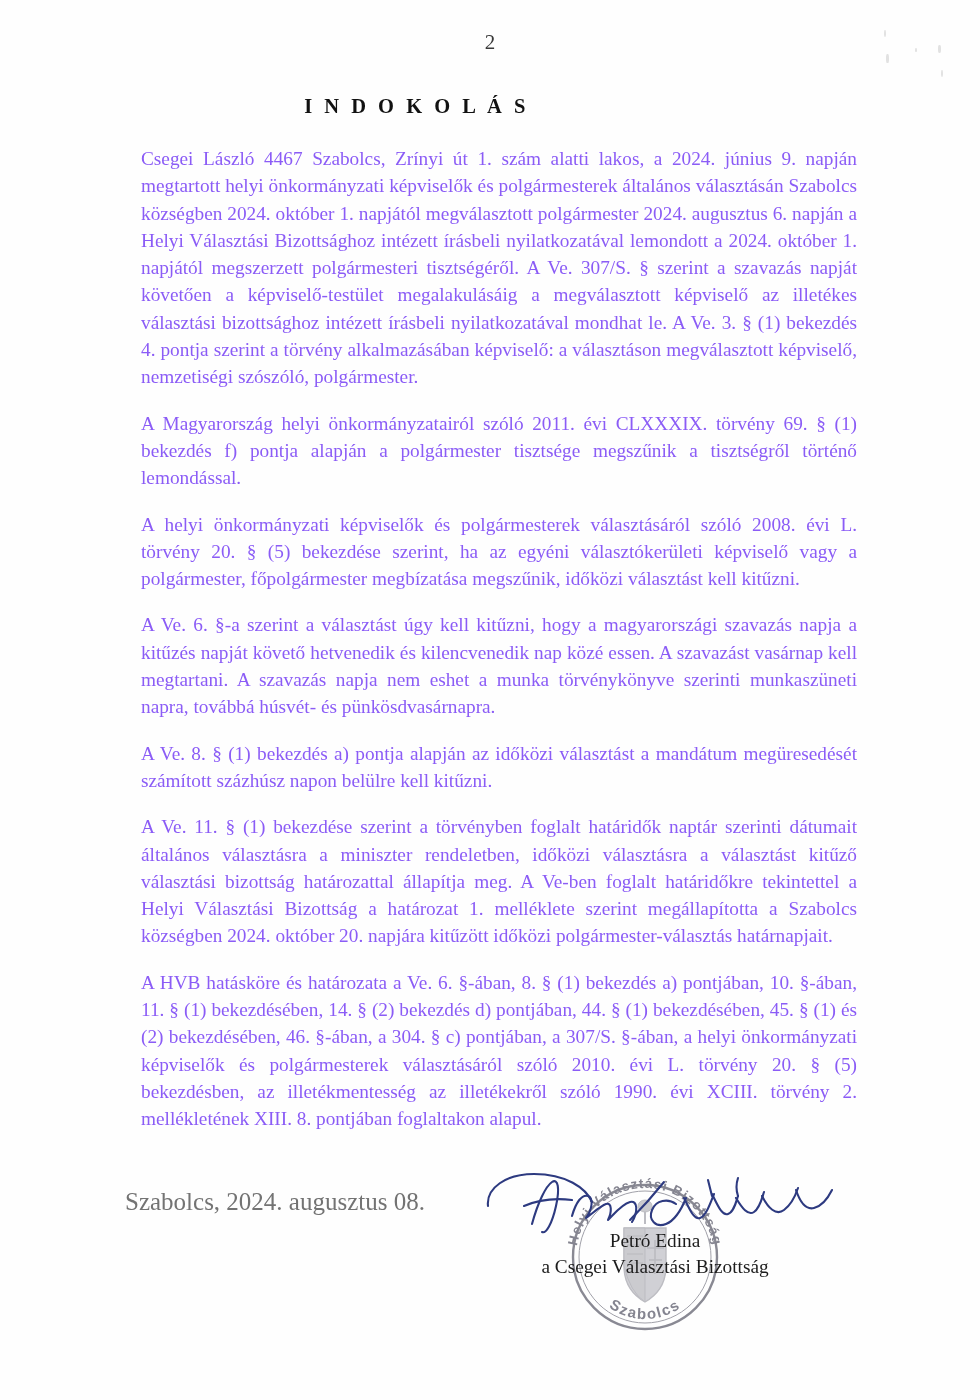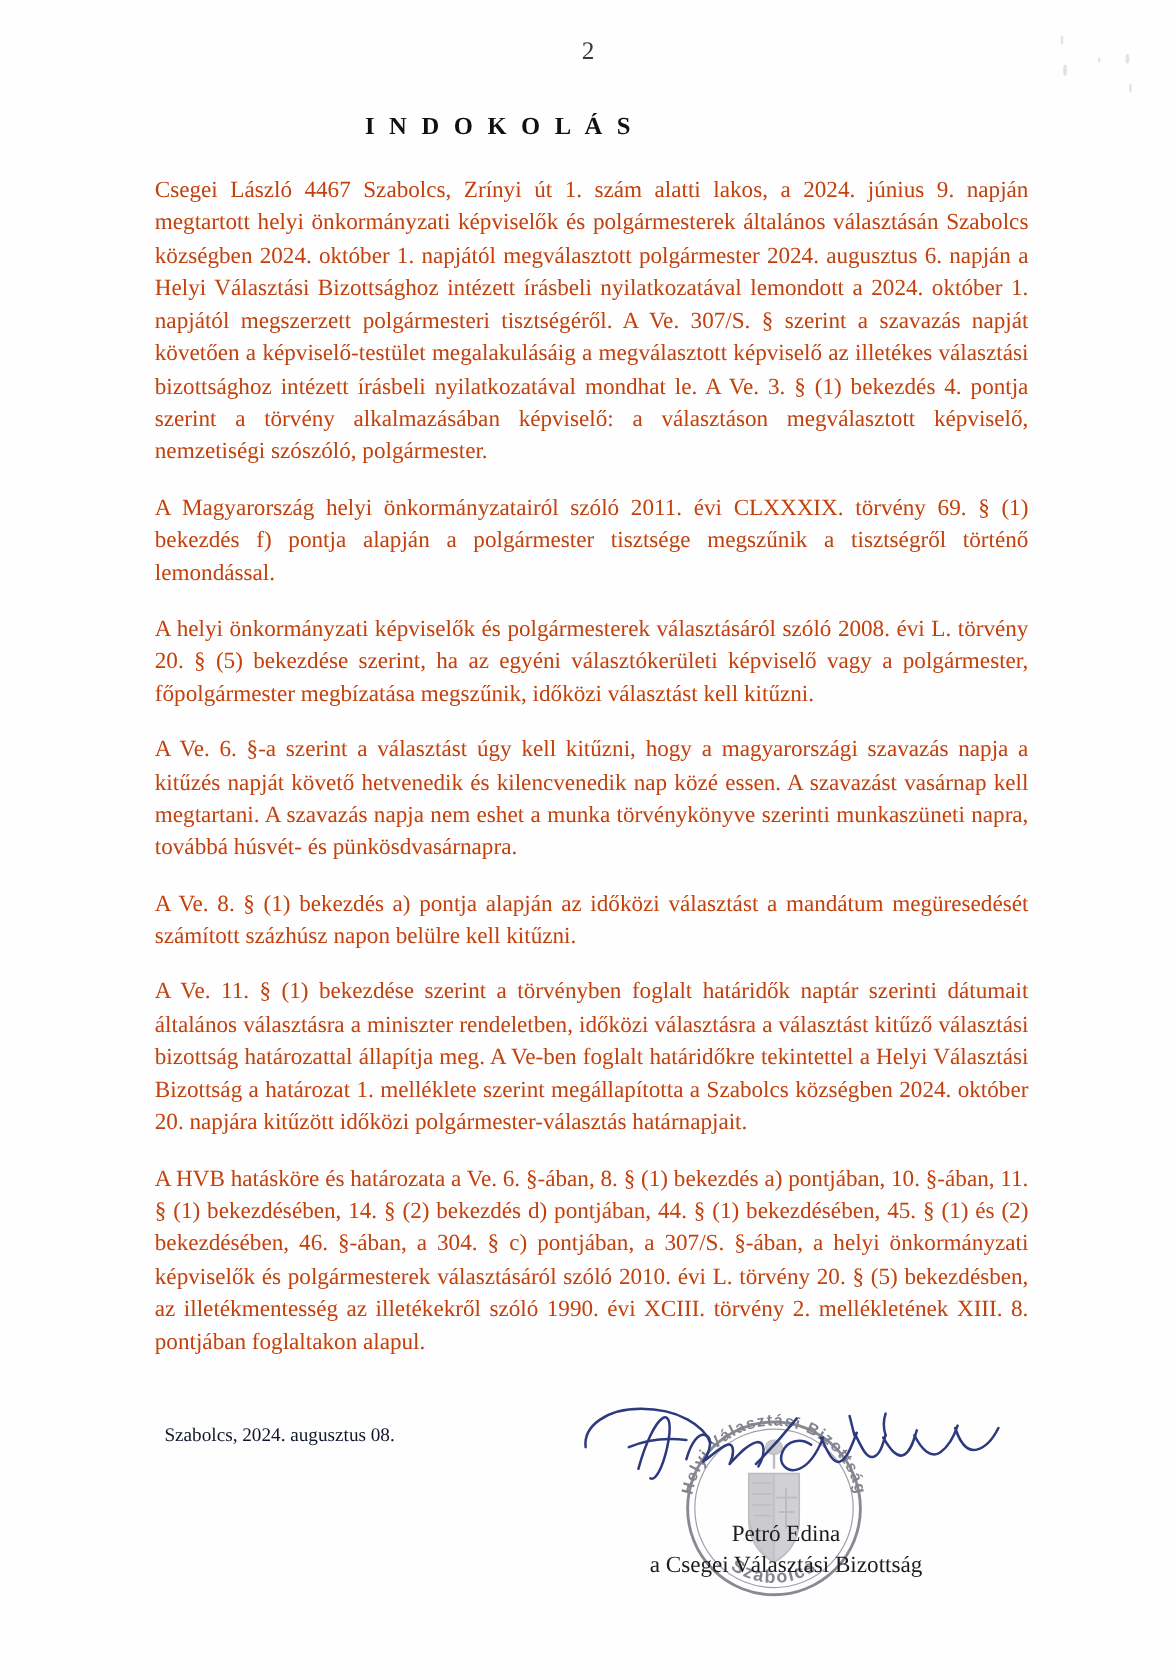--- a/index.html
+++ b/index.html
@@ -54,69 +54,69 @@
   }
 
   .body-block {
     position: absolute;
     left: 125px;
     top: 145px;
     width: 732px;
   }
 
   p.para {
-    margin: 0 0 19px 4px;
+    margin: 0 0 19px 16px;
     font-size: 19.3px;
     line-height: 27.3px;
     text-align: justify;
     text-justify: inter-word;
-    color: #c2410c;
+    color: #8b5cf6;
     hyphens: none;
   }
   p.para:last-child { margin-bottom: 0; }
 
   .sig-area {
     position: absolute;
     left: 125px;
     top: 1140px;
     width: 732px;
     height: 200px;
   }
 
   .closing-line {
     font-size: 19.3px;
     line-height: 27.3px;
     color: #1c1c1c;
   }
 
   .place-date {
     position: absolute;
-    left: 12px;
+    left: 0;
     top: 48px;
-    font-size: 16px;
-    color: #0f172a;
+    font-size: 25px;
+    color: #737373;
   }
 
   .sig-col {
     position: absolute;
     left: 330px;
     top: 52px;
     width: 400px;
     text-align: center;
   }
   .sig-col .sig-name,
   .sig-col .sig-role1,
   .sig-col .sig-role2 {
     font-size: 19.3px;
     line-height: 26px;
     color: #1c1c1c;
     position: relative;
     z-index: 4;
   }
-  .sig-col .sig-name { margin-top: 74px; }
+  .sig-col .sig-name { margin-top: 36px; }
 
   
   .signature {
     position: absolute;
     left: 355px;
     top: 22px;
     width: 360px;
     height: 90px;
     z-index: 5;
     pointer-events: none;

